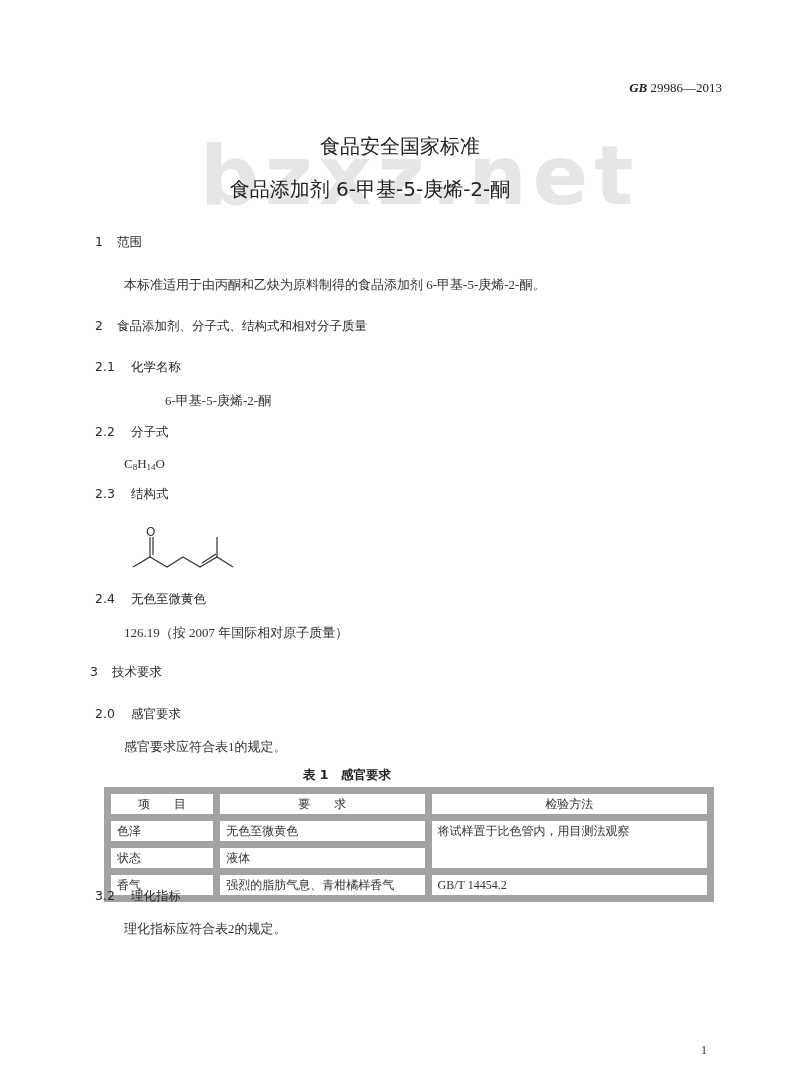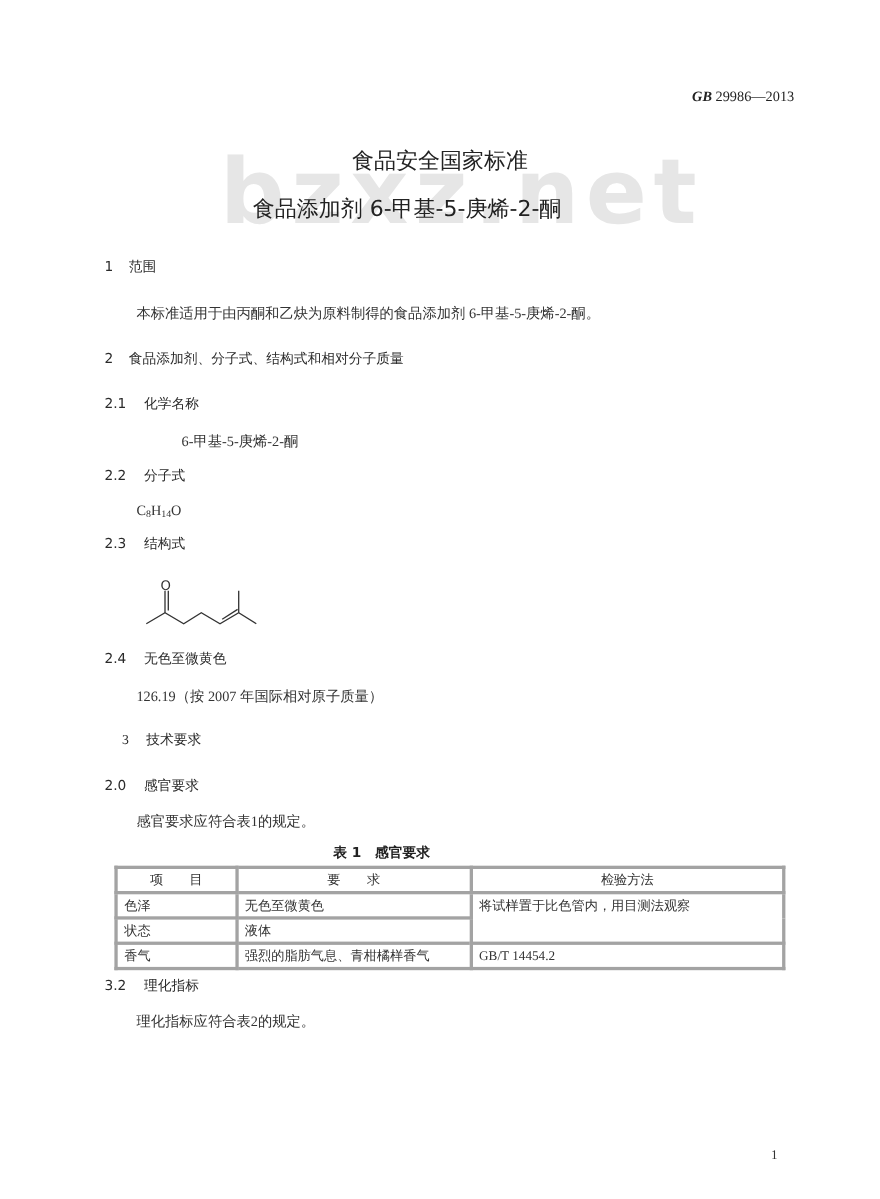--- a/index.html
+++ b/index.html
@@ -16,21 +16,21 @@
   .h { font-family: "DejaVu Sans", sans-serif; font-size: 12.5px; color: #2a2a2a; }
   .h .num { display: inline-block; }
   .h1 .num { width: 22px; }
   .h2 .num { width: 36px; }
   .p { font-family: "Liberation Serif", "DejaVu Serif", serif; font-size: 13px; color: #333; }
 
   .formula sub { font-size: 9px; vertical-align: -2px; }
 
   .table-caption { left: 0; width: 694px; text-align: center; top: 767px; font-family: "DejaVu Sans", sans-serif; font-size: 12.5px; font-weight: bold; color: #222; }
   table.t1 { position: absolute; left: 104px; top: 787px; width: 610px; border-collapse: collapse; font-family: "Liberation Serif", "DejaVu Serif", serif; font-size: 12px; color: #333; }
-  table.t1 td, table.t1 th { border: 3px solid #a3a3a3; padding: 0 6px; height: 20px; font-weight: normal; text-align: left; vertical-align: middle; }
+  table.t1 td, table.t1 th { border: 7px solid #a3a3a3; padding: 0 6px; height: 20px; font-weight: normal; text-align: left; vertical-align: middle; }
   table.t1 th { text-align: center; letter-spacing: 0; }
   table.t1 td.method-span { vertical-align: top; padding-top: 2px; }
   .page-num { right: 93px; top: 1043px; font-family: "Liberation Serif", serif; font-size: 12px; color: #333; }
 </style>
 </head>
 <body>
 
 <div class="abs std-code"><b>GB</b> <span>29986—2013</span></div>
 
 <div class="abs watermark">bzxz.net</div>
@@ -58,21 +58,21 @@
     <line x1="153" y1="555" x2="153" y2="537"></line>
     <line x1="202" y1="563" x2="216" y2="554"></line>
     <line x1="217" y1="557" x2="217" y2="537"></line>
   </g>
   <text x="146" y="536" font-family="DejaVu Sans, sans-serif" font-size="12" fill="#333">O</text>
 </svg>
 
 <div class="abs h h2" style="left:95px; top:591px;"><span class="num">2.4</span><span>无色至微黄色</span></div>
 <div class="abs p" style="left:124px; top:624px;">126.19（按 2007 年国际相对原子质量）</div>
 
-<div class="abs h h1" style="left:111px; top:664px;font-family:Liberation Serif, serif;"><span class="num">3</span><span>技术要求</span></div>
+<div class="abs h h1" style="left:90px; top:664px;"><span class="num">3</span><span>技术要求</span></div>
 
 <div class="abs h h2" style="left:95px; top:706px;"><span class="num">2.0</span><span>感官要求</span></div>
 <div class="abs p" style="left:124px; top:738px;">感官要求应符合表1的规定。</div>
 
 <div class="abs table-caption">表 1　感官要求</div>
 <table class="t1">
   <colgroup>
     <col style="width:110px">
     <col style="width:214px">
     <col style="width:286px">

